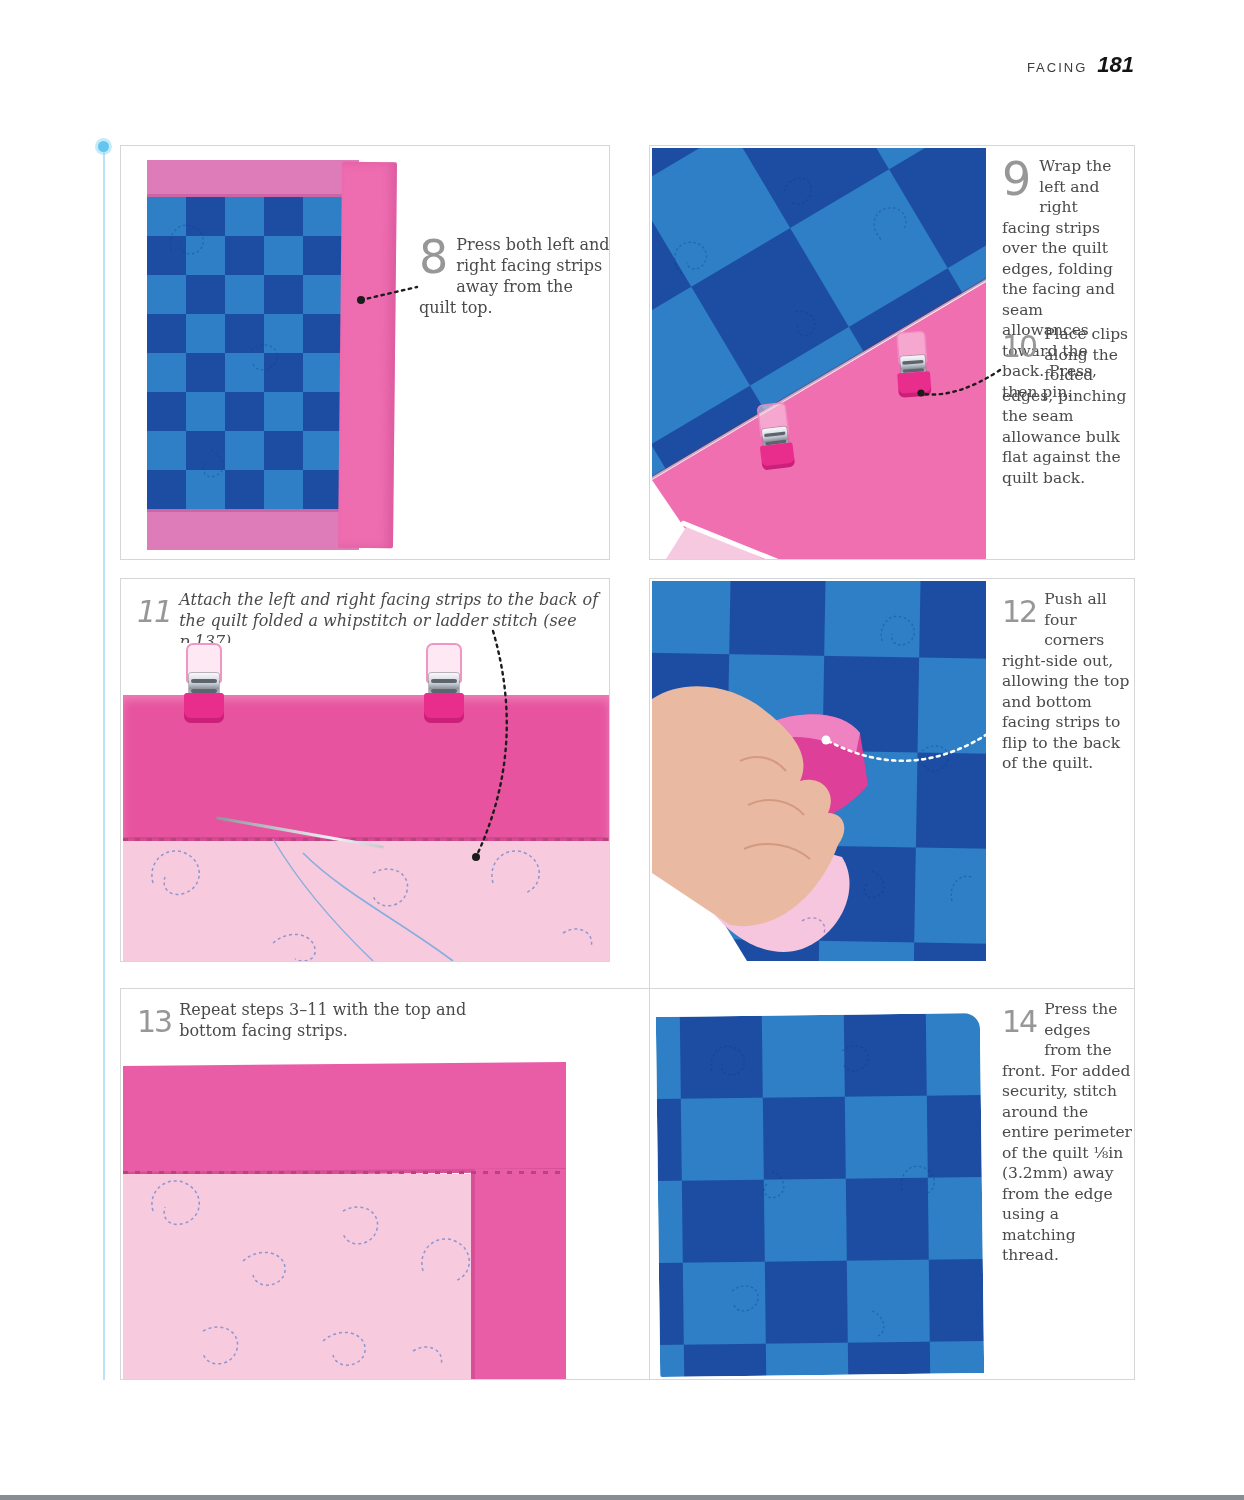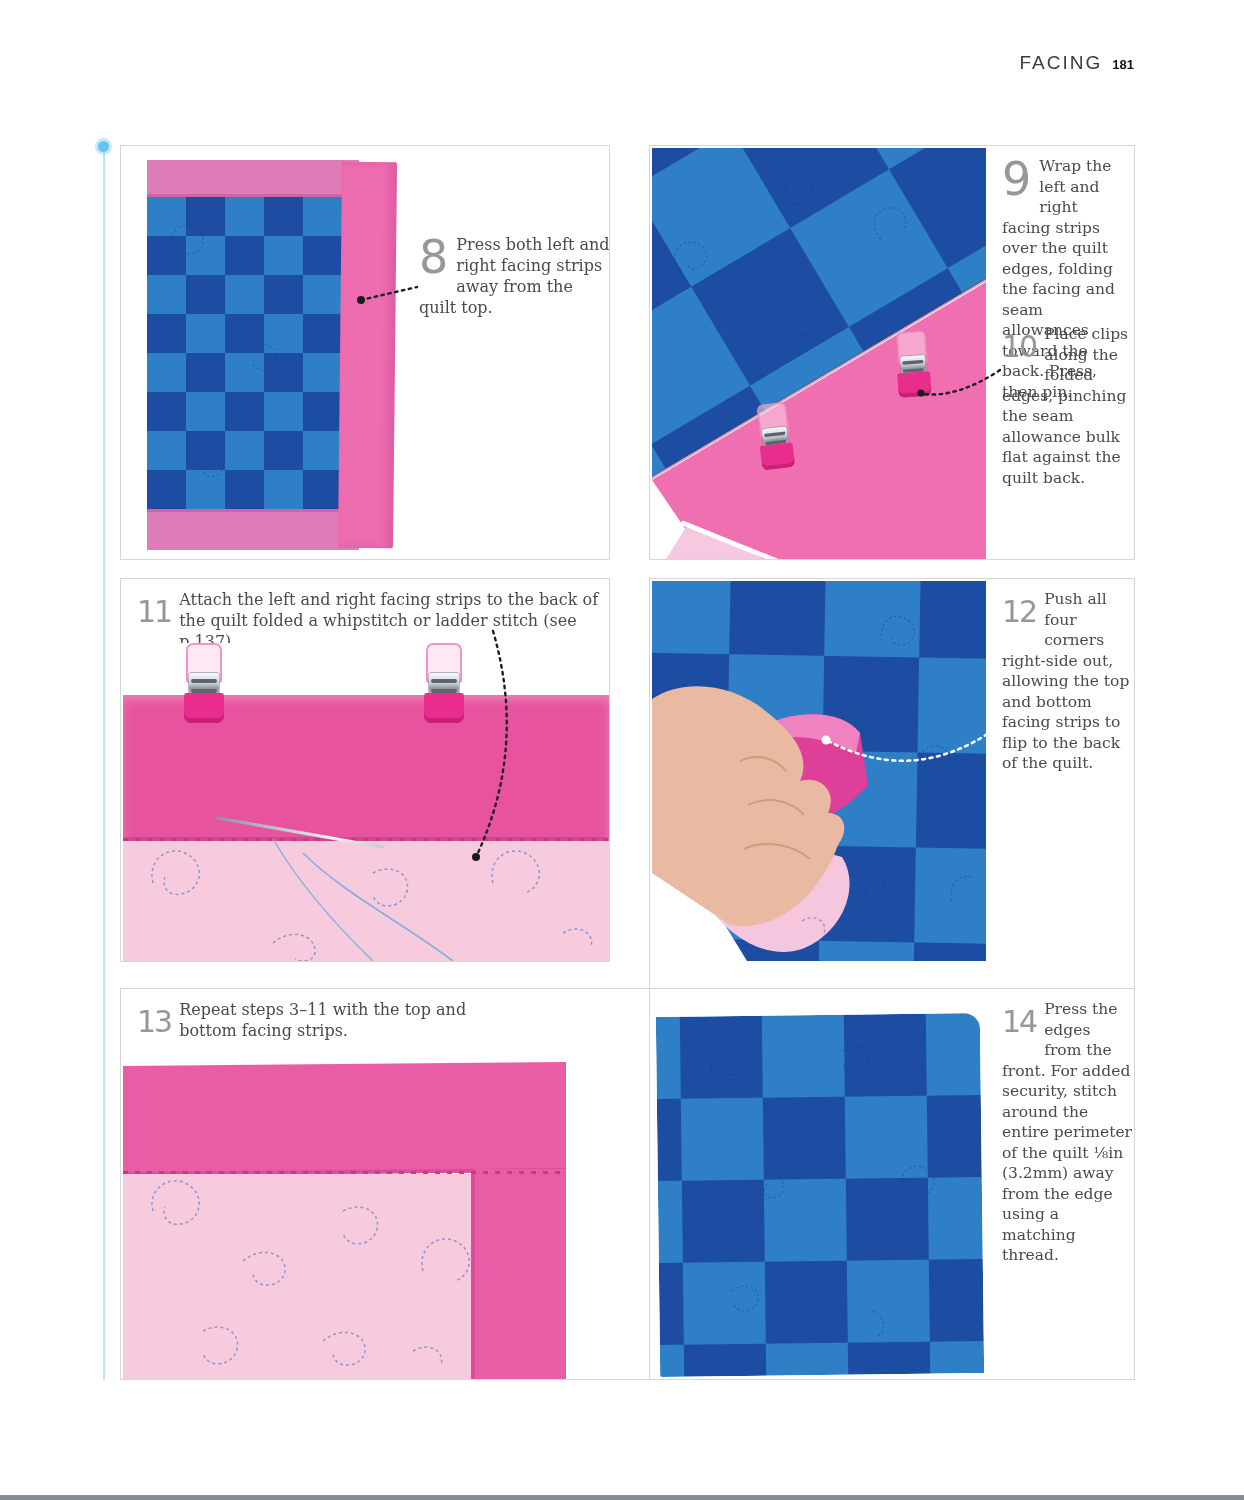--- a/index.html
+++ b/index.html
@@ -2,33 +2,33 @@
 <html><head>
 <meta charset="utf-8">
 <style>
   html,body{margin:0;padding:0;background:#ffffff;}
   .page{position:relative;width:1244px;height:1500px;background:#ffffff;overflow:hidden;
         font-family:"DejaVu Serif",serif;}
 
   
   .hdr{position:absolute;top:52px;right:110px;display:flex;align-items:baseline;gap:10px;
        font-family:"Liberation Sans",sans-serif;}
-  .hdr .lab{font-size:19px;letter-spacing:2px;color:#3c3c3c;}
-  .hdr .num{font-size:13px;font-weight:bold;color:#141414;}
+  .hdr .lab{font-size:13px;letter-spacing:2px;color:#3c3c3c;}
+  .hdr .num{font-size:22px;font-weight:bold;color:#141414;font-style:italic;}
 
   
   .accent{position:absolute;left:103px;top:150px;width:2px;height:1230px;background:#b9e4f6;}
   .accent-dot{position:absolute;left:98px;top:141px;width:11px;height:11px;border-radius:50%;
               background:#66c5ee;box-shadow:0 0 0 3px rgba(150,218,244,.55);}
 
   
   .panel{position:absolute;background:#fff;border:1px solid #d6d6d6;box-sizing:border-box;}
   .p1{left:120px;top:145px;width:490px;height:415px;}
   .p2{left:649px;top:145px;width:486px;height:415px;}
-  .p3{left:120px;top:578px;width:490px;height:384px;}
+  .p3{left:120px;top:578px;width:490px;height:384px;font-style:italic;}
   .p4{left:649px;top:578px;width:486px;height:444px;}
   .p5{left:120px;top:988px;width:558px;height:392px;}
   .p6{left:649px;top:988px;width:486px;height:392px;}
 
   
   .step{position:absolute;color:#4a4a4a;font-size:16px;line-height:21px;}
   .step .num{float:left;font-family:"DejaVu Sans",sans-serif;color:#979797;
              font-size:46px;line-height:40px;margin:3px 8px 0 0;}
   .step .num.n2{font-size:30px;letter-spacing:-2px;}
   .step.side{font-size:15.5px;line-height:20.5px;}

